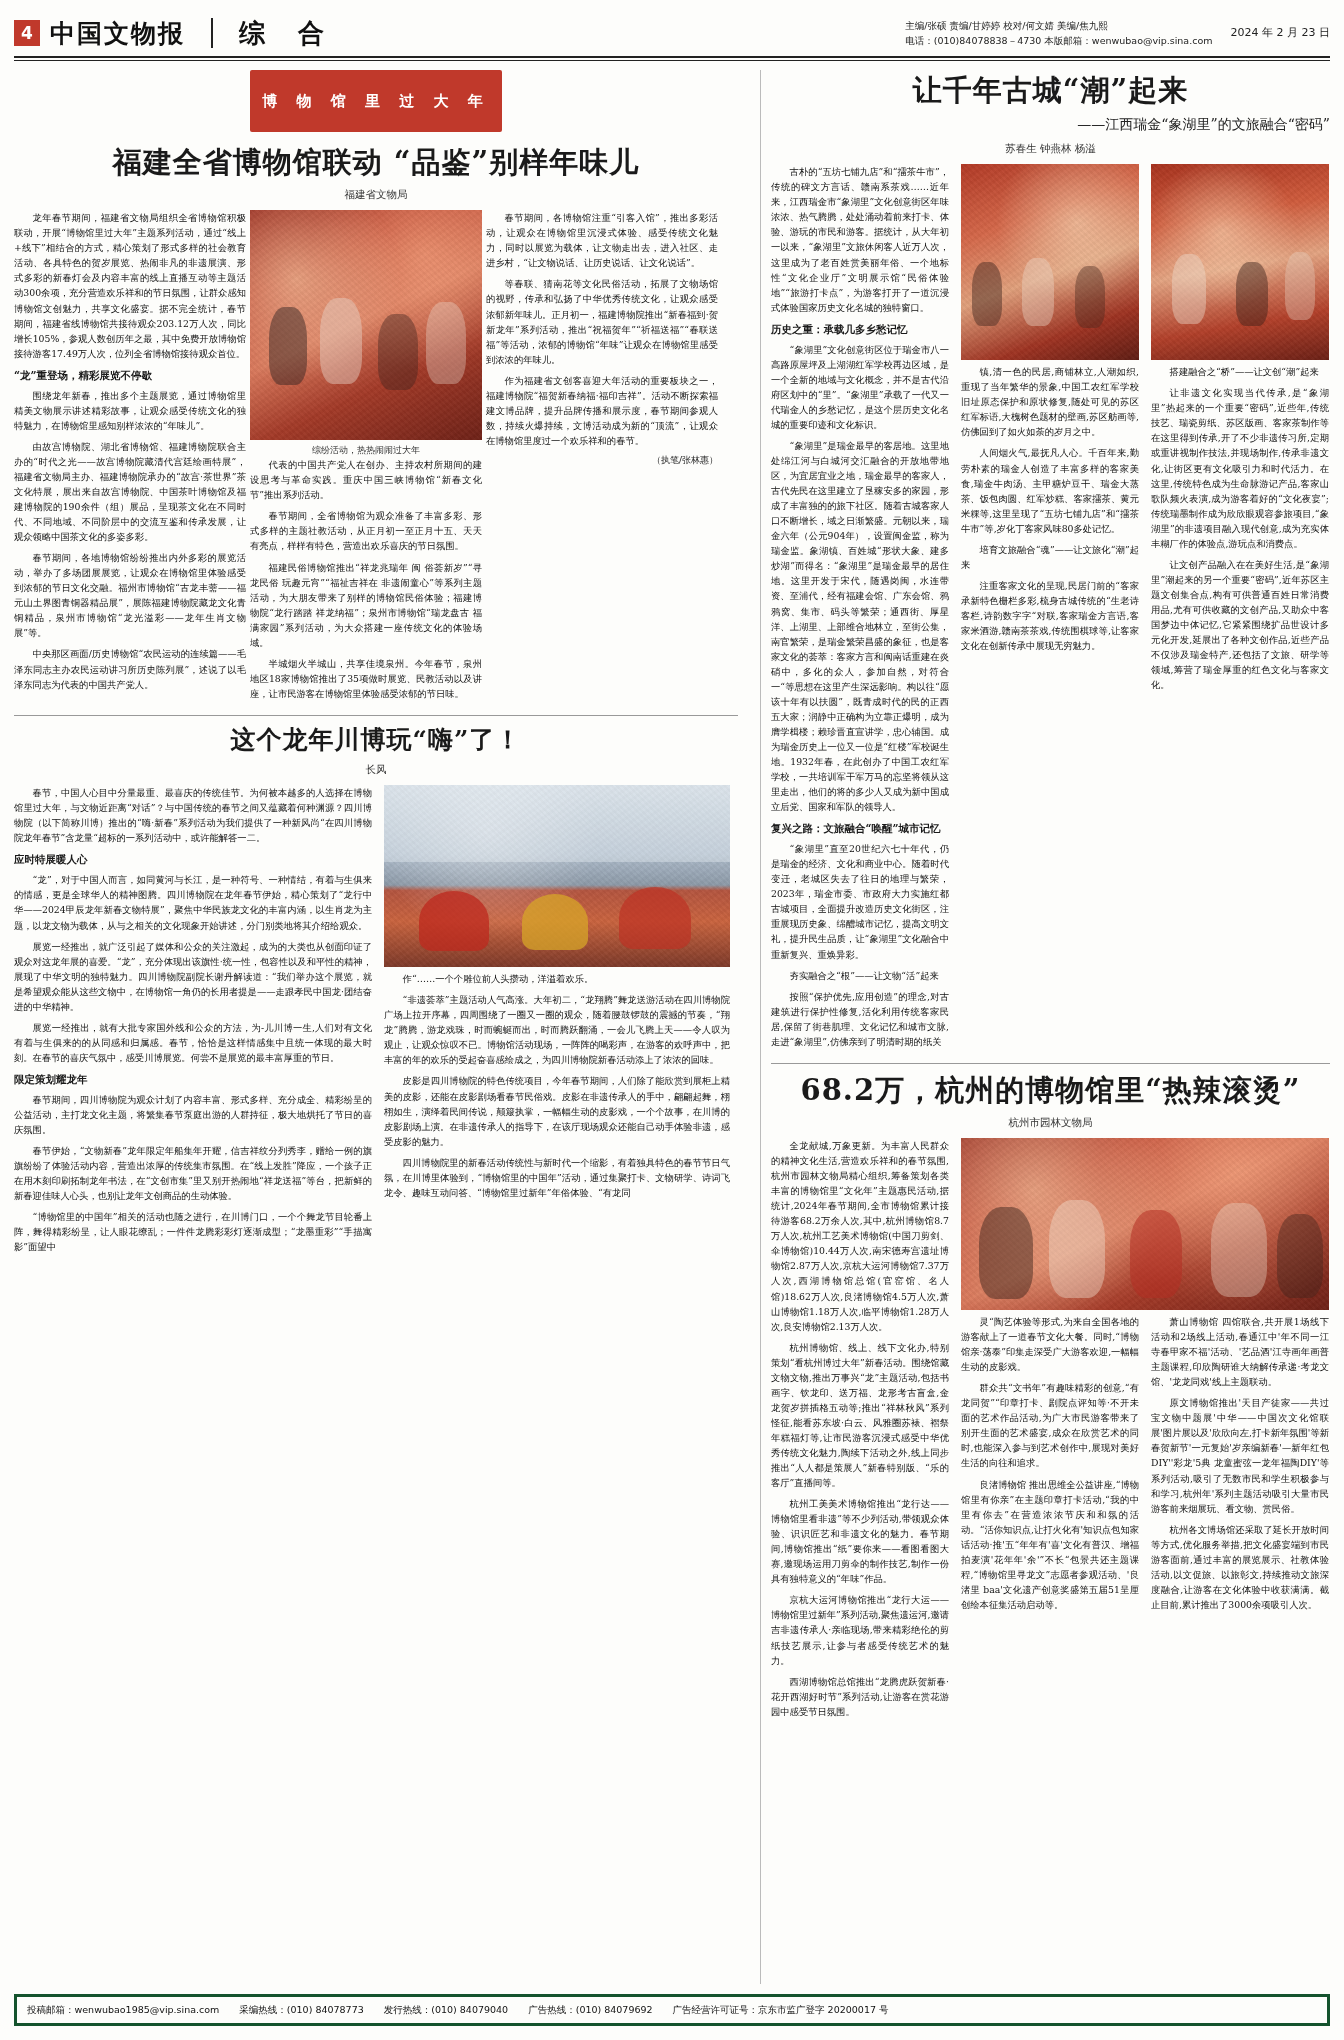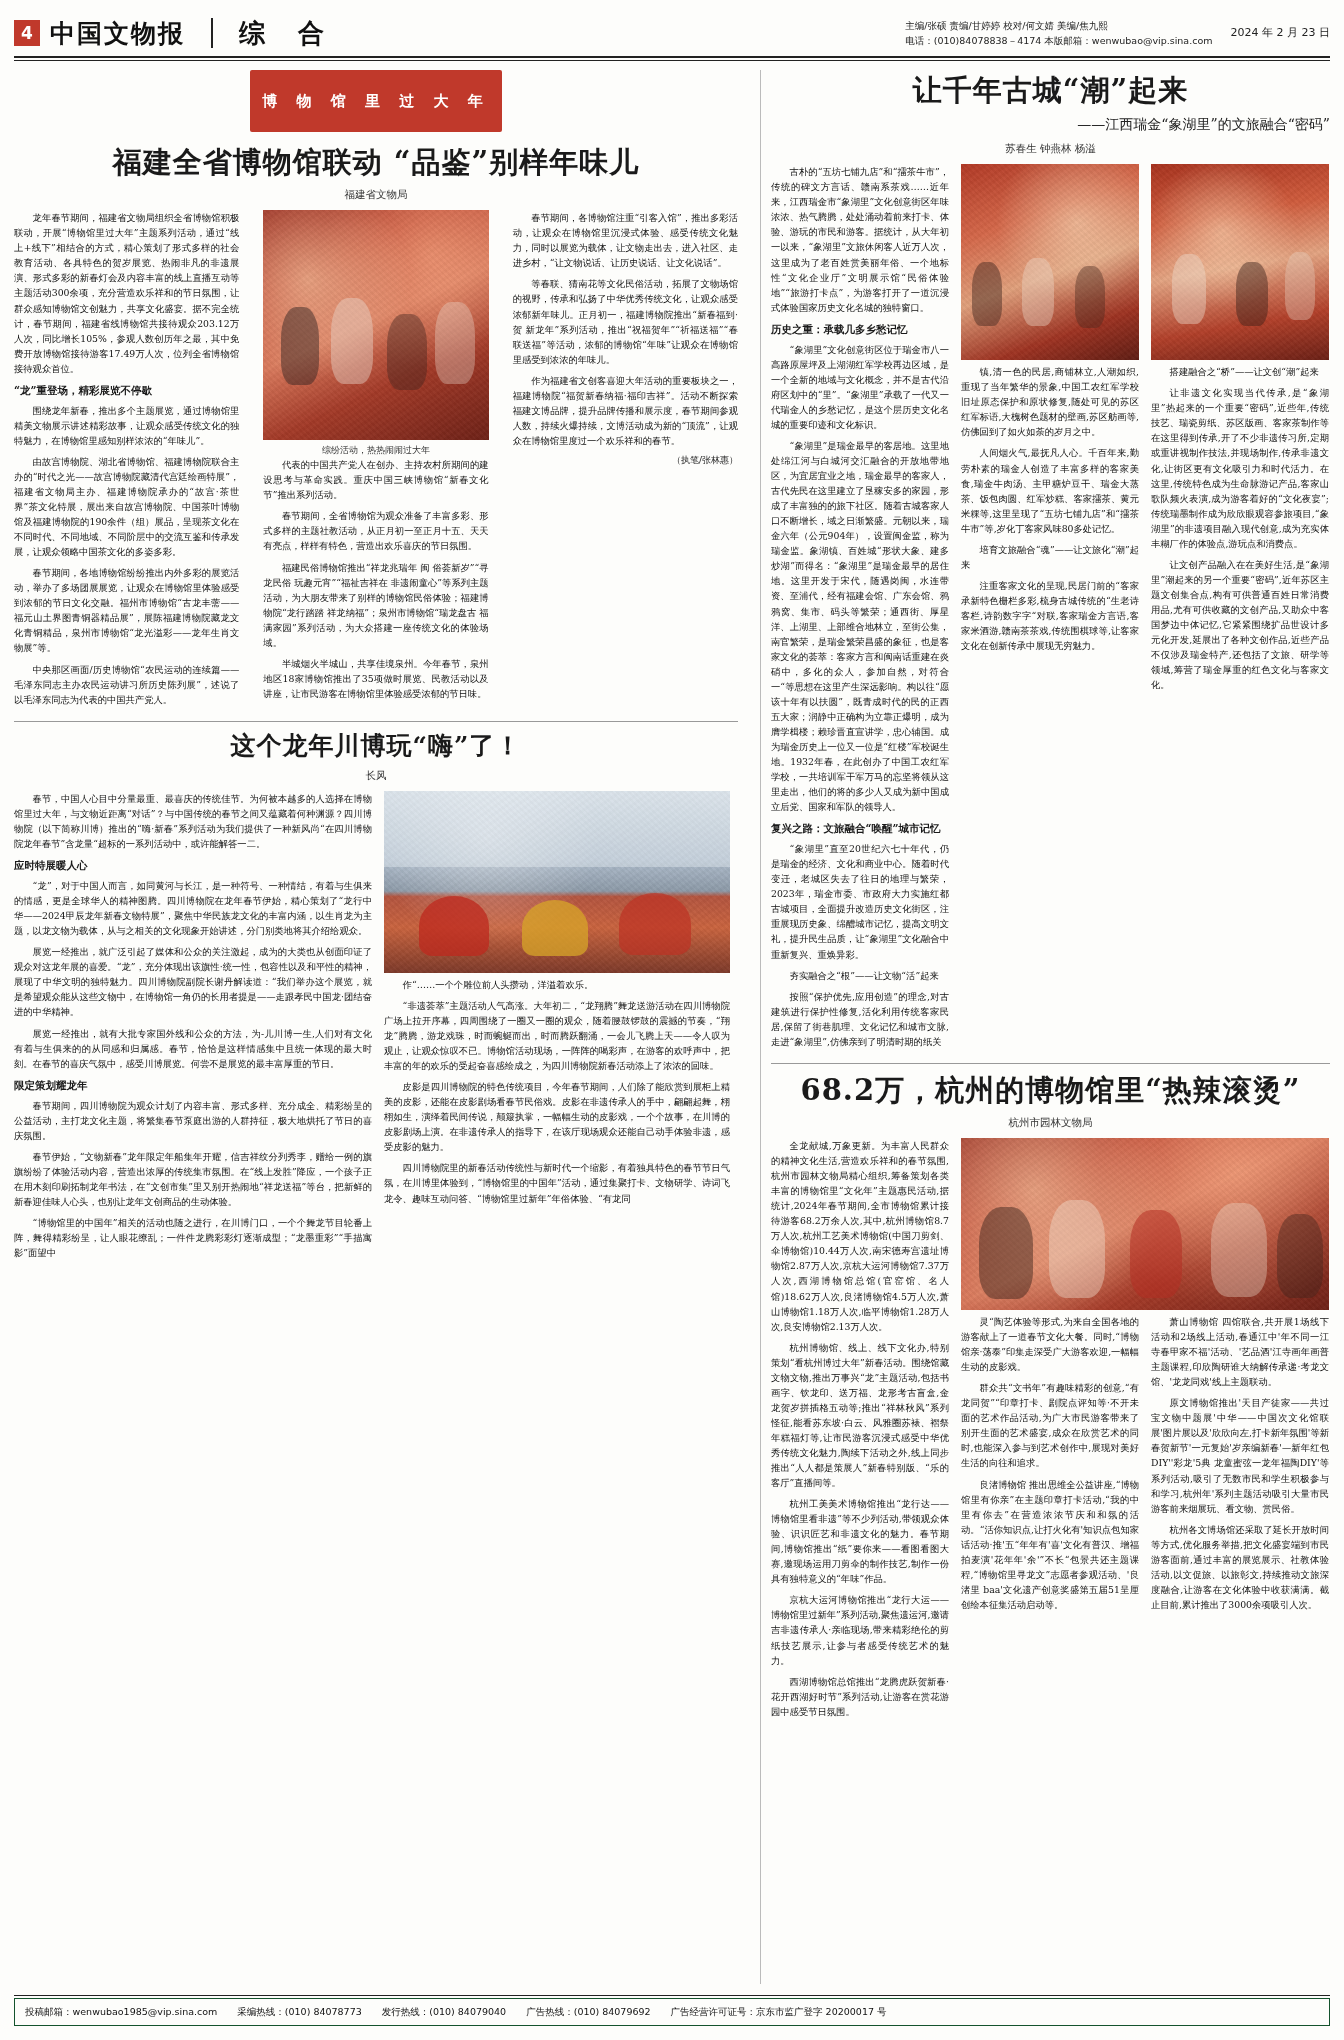--- a/index.html
+++ b/index.html
@@ -119,21 +119,21 @@
     background-image:
       repeating-linear-gradient(45deg, rgba(0,0,0,.10) 0 2px, rgba(255,255,255,.06) 2px 4px),
       repeating-linear-gradient(-35deg, rgba(0,0,0,.07) 0 3px, rgba(255,255,255,.05) 3px 6px);
   }
   .ph-figs{position:absolute;inset:0;}
   .ph-figs i{position:absolute;display:block;border-radius:40% 40% 30% 30%;}
 
   
   .footer{
     position:absolute;left:14px;right:14px;bottom:14px;height:26px;
-    border:1px solid #14532d;display:flex;align-items:center;
+    border:3px solid #14532d;display:flex;align-items:center;
     font-size:9.5px;color:#111;
   }
   .footer .cell{padding:0 10px;white-space:nowrap;}
   .footer .cell + .cell{border-left:0;}
   .footer .grow{flex:1;}
   .footer-rule{
     position:absolute;left:14px;right:14px;bottom:44px;height:1px;background:#222;
   }
 </style>
 </head>
@@ -142,42 +142,42 @@
 <div class="page">
 
   <div class="masthead">
     <div class="page-num">4</div>
     <div class="paper-name">中国文物报</div>
     <div class="mast-sep"></div>
     <div class="section-title">综  合</div>
     <div class="mast-meta">
       <div class="lines">
         <div>主编/张硕  责编/甘婷婷  校对/何文婧  美编/焦九熙</div>
-        <div>电话：(010)84078838－4174  本版邮箱：wenwubao@vip.sina.com</div>
+        <div>电话：(010)84078838－4730  本版邮箱：wenwubao@vip.sina.com</div>
       </div>
       <div class="mast-date">2024 年 2 月 23 日</div>
     </div>
   </div>
   <div class="rule-top"></div>
   <div class="rule-top2"></div>
 
   <div class="body-area">
 
     <div class="half-left">
 
       <div style="text-align:center;">
         <div class="banner">
           <span>博 物 馆 里 过 大 年</span>
         </div>
       </div>
 
       <h1 class="headline">福建全省博物馆联动 “品鉴”别样年味儿</h1>
       <div class="byline">福建省文物局</div>
 
-      <div style="display:flex;gap:24px;">
+      <div style="display:flex;gap:4px;">
         <div style="width:232px;">
           <p class="body">龙年春节期间，福建省文物局组织全省博物馆积极联动，开展“博物馆里过大年”主题系列活动，通过“线上+线下”相结合的方式，精心策划了形式多样的社会教育活动、各具特色的贺岁展览、热闹非凡的非遗展演、形式多彩的新春灯会及内容丰富的线上直播互动等主题活动300余项，充分营造欢乐祥和的节日氛围，让群众感知博物馆文创魅力，共享文化盛宴。据不完全统计，春节期间，福建省线博物馆共接待观众203.12万人次，同比增长105%，参观人数创历年之最，其中免费开放博物馆接待游客17.49万人次，位列全省博物馆接待观众首位。</p>
           <h3 class="sub">“龙”重登场，精彩展览不停歇</h3>
           <p class="body">围绕龙年新春，推出多个主题展览，通过博物馆里精美文物展示讲述精彩故事，让观众感受传统文化的独特魅力，在博物馆里感知别样浓浓的“年味儿”。</p>
           <p class="body">由故宫博物院、湖北省博物馆、福建博物院联合主办的“时代之光——故宫博物院藏清代宫廷绘画特展”，福建省文物局主办、福建博物院承办的“故宫·茶世界”茶文化特展，展出来自故宫博物院、中国茶叶博物馆及福建博物院的190余件（组）展品，呈现茶文化在不同时代、不同地域、不同阶层中的交流互鉴和传承发展，让观众领略中国茶文化的多姿多彩。</p>
           <p class="body">春节期间，各地博物馆纷纷推出内外多彩的展览活动，举办了多场团展展览，让观众在博物馆里体验感受到浓郁的节日文化交融。福州市博物馆“古龙丰薷——福元山土界图青铜器精品展”，展陈福建博物院藏龙文化青铜精品，泉州市博物馆“龙光溢彩——龙年生肖文物展”等。</p>
           <p class="body">中央那区画面/历史博物馆“农民运动的连续篇——毛泽东同志主办农民运动讲习所历史陈列展”，述说了以毛泽东同志为代表的中国共产党人。</p>
         </div>
         <div style="width:232px;">
           <div class="photo ph-a" style="height:230px;">

